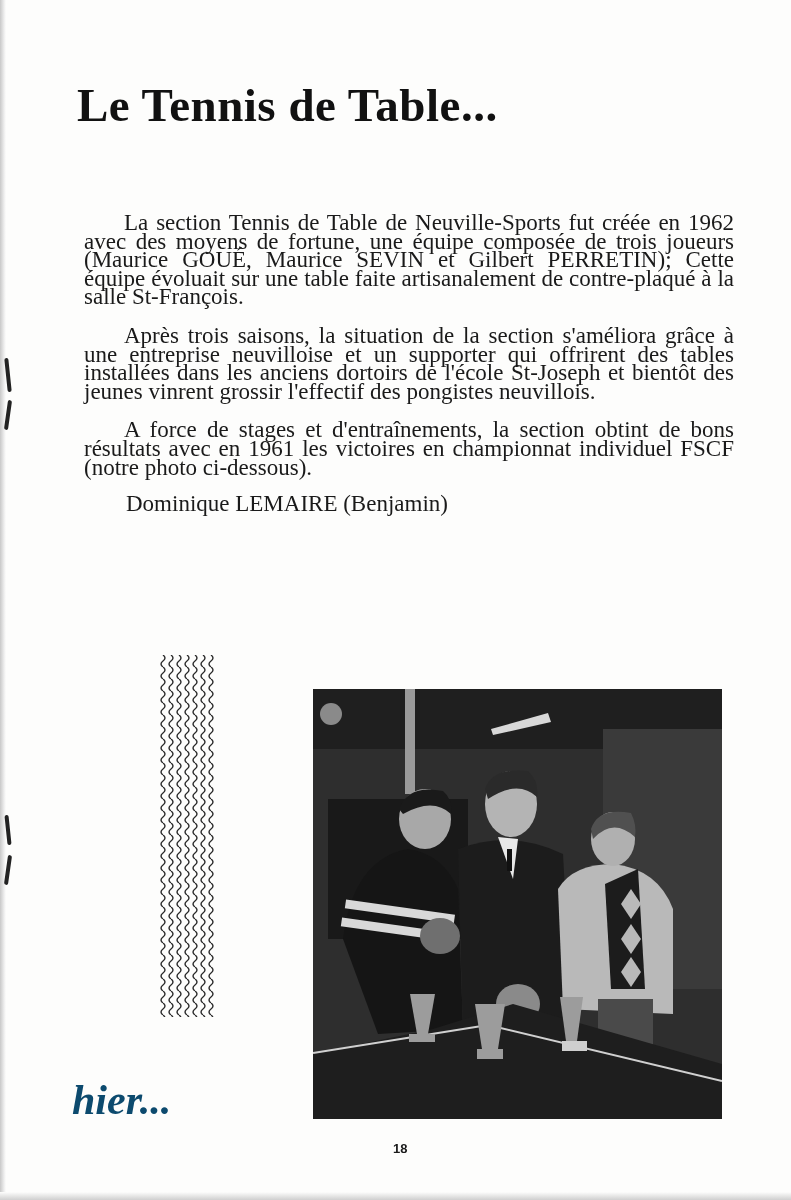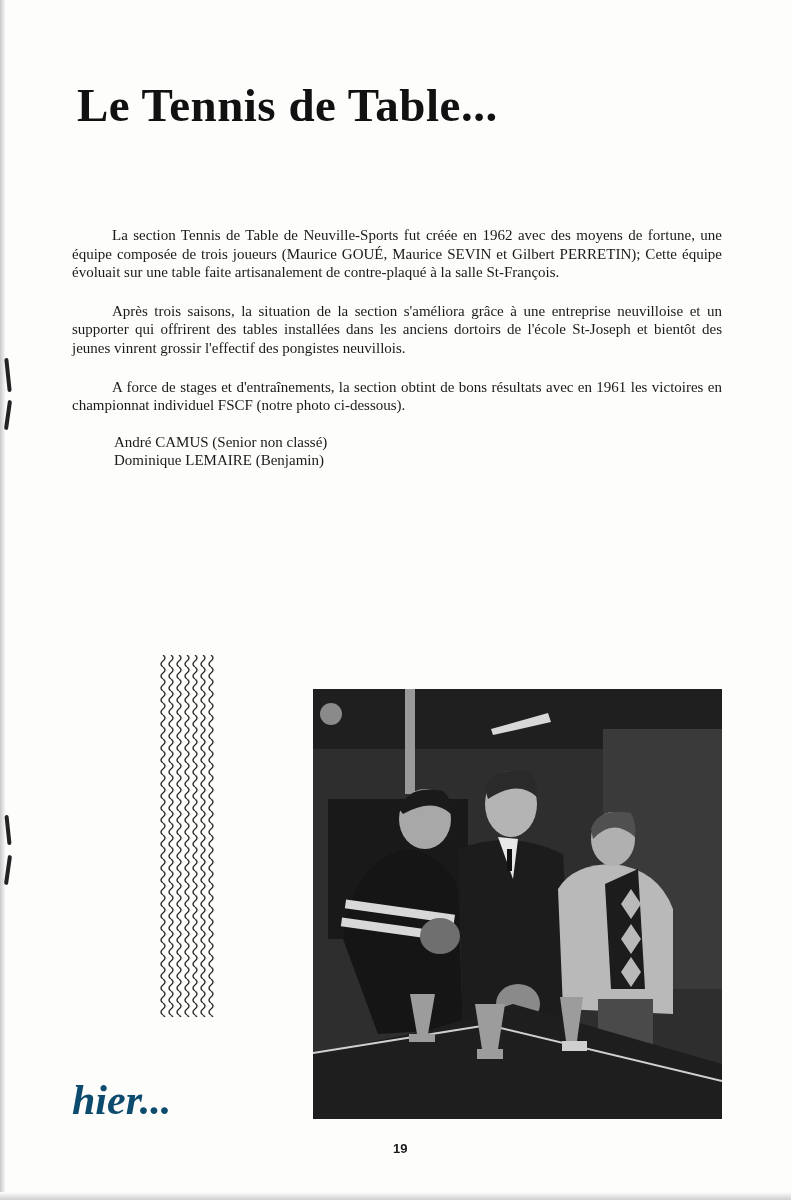--- a/index.html
+++ b/index.html
@@ -20,22 +20,22 @@
     .binding-mark {
       position: absolute; left: 6px; width: 4px; border-radius: 2px;
       background: #222;
     }
     .title {
       position: absolute; left: 77px; top: 78px;
       font-family: "Liberation Serif", serif; font-weight: bold; 
       font-size: 47px; letter-spacing: 0.5px; margin: 0; color: #111;
     }
     .body-text {
-      position: absolute; left: 72px; top: 214px; width: 650px;
-      font-size: 15px; line-height: 18.6px; text-align: justify; margin-top: 12px;
+      position: absolute; left: 84px; top: 214px; width: 650px;
+      font-size: 23px; line-height: 18.6px; text-align: justify;
     }
     .para { margin: 0 0 20px 0; text-indent: 40px; }
     .para.tight { margin-bottom: 18px; }
     .winners { margin: 0 0 20px 42px; padding: 0; list-style: none; }
     .winners li { margin: 0; }
     .wave-deco {
       position: absolute; left: 160px; top: 655px; width: 60px; height: 362px;
     }
     .photo {
       position: absolute; left: 313px; top: 689px; width: 409px; height: 430px;
@@ -60,21 +60,20 @@
 <div class="binding-mark" style="top:815px;height:30px;transform:rotate(-6deg);"></div>
 <div class="binding-mark" style="top:855px;height:30px;transform:rotate(8deg);"></div>
 
 <h1 class="title">Le Tennis de Table...</h1>
 
 <div class="body-text">
   <p class="para">La section Tennis de Table de Neuville-Sports fut créée en 1962 avec des moyens de fortune, une équipe composée de trois joueurs (Maurice GOUÉ, Maurice SEVIN et Gilbert PERRETIN); Cette équipe évoluait sur une table faite artisanalement de contre-plaqué à la salle St-François.</p>
   <p class="para">Après trois saisons, la situation de la section s'améliora grâce à une entreprise neuvilloise et un supporter qui offrirent des tables installées dans les anciens dortoirs de l'école St-Joseph et bientôt des jeunes vinrent grossir l'effectif des pongistes neuvillois.</p>
   <p class="para tight">A force de stages et d'entraînements, la section obtint de bons résultats avec en 1961 les victoires en championnat individuel FSCF (notre photo ci-dessous).</p>
   <ul class="winners">
-    <li>André CAMUS (Senior non classé)</li>
     <li>Dominique LEMAIRE (Benjamin)</li>
   </ul>
 </div>
 
 <div class="wave-deco">
   <svg width="60" height="362" viewBox="0 0 60 362" xmlns="http://www.w3.org/2000/svg">
     <defs>
       <pattern id="wv" x="0" y="0" width="8" height="12" patternUnits="userSpaceOnUse">
         <path d="M3 0 Q7 3 3 6 Q-1 9 3 12" fill="none" stroke="#2b2b2b" stroke-width="1.4"></path>
       </pattern>
@@ -127,15 +126,15 @@
       <path d="M162 315 L192 315 L185 360 L169 360 Z"></path>
       <rect x="164" y="360" width="26" height="10"></rect>
       <path d="M247 308 L270 308 L264 352 L253 352 Z"></path>
       <rect x="249" y="352" width="25" height="10" fill="#cfcfcf"></rect>
     </g>
   </svg>
 </div>
 
 <h2 class="subtitle">hier...</h2>
 
-<div class="page-number">19</div>
+<div class="page-number">18</div>
 
 <div class="page-edge-bottom"></div>
 
 </body></html>

